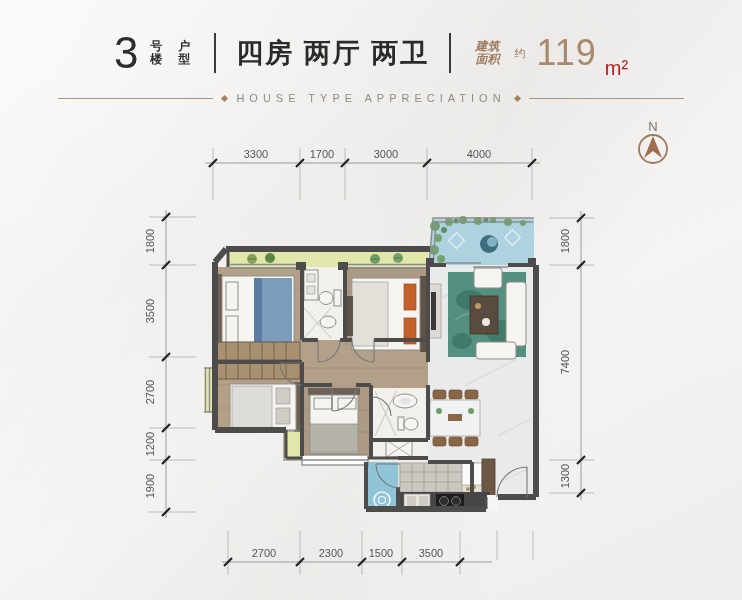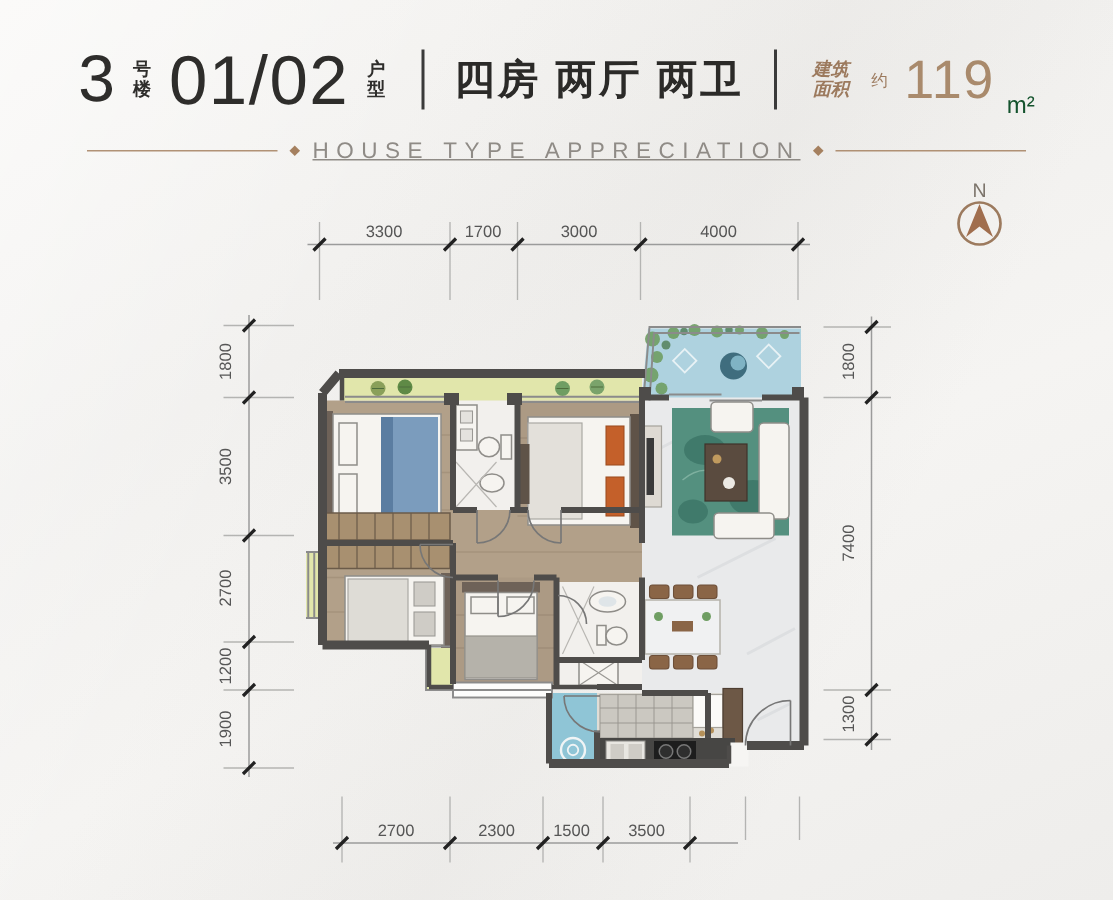--- a/index.html
+++ b/index.html
@@ -15,25 +15,25 @@
        display:flex;align-items:center;justify-content:center;gap:8px;white-space:nowrap;}
   .big{font-size:44px;font-weight:500;color:#2e2d2b;line-height:1;}
   .digits{font-size:46px;font-weight:300;color:#2e2d2b;line-height:1;letter-spacing:1px;}
   .stack{display:flex;flex-direction:column;justify-content:center;line-height:1.1;
          font-size:12px;font-weight:700;color:#2e2d2b;margin:0 4px;}
   .stack.brown{color:#9c7a5e;font-style:italic;}
   .vdiv{width:2px;height:40px;background:#3a3a3a;margin:0 12px;}
   .layout{font-size:27px;font-weight:700;color:#2b2a28;letter-spacing:2px;}
   .approx{font-size:11px;color:#9c7a5e;margin:0 3px;align-self:center;}
   .areanum{font-size:36px;font-weight:300;color:#a98a6c;line-height:1;letter-spacing:1px;}
-  .areaunit{font-size:16px;color:#14532d;align-self:flex-end;padding-bottom:6px;}
+  .areaunit{font-size:20px;color:#b91c1c;align-self:flex-end;padding-bottom:6px;}
   .sub{position:absolute;top:92px;left:58px;right:58px;display:flex;align-items:center;gap:9px;}
   .subline{flex:1;height:1px;background:#a5805f;opacity:.85;}
   .diamond{width:5px;height:5px;background:#a5805f;transform:rotate(45deg);}
-  .subtxt{font-size:15px;letter-spacing:5px;color:#8f8b86;text-decoration:underline;}
+  .subtxt{font-size:11px;letter-spacing:5px;color:#8f8b86;}
   
   svg{position:absolute;left:0;top:0;}
   .dimline{stroke:#9b9b9b;stroke-width:1;fill:none;}
   .ext{stroke:#b4b4b2;stroke-width:.9;}
   .tick{stroke:#222;stroke-width:2.2;}
   .dimtxt{font:11px "Liberation Sans",sans-serif;fill:#565656;}
   .w6{stroke:#4e4c4a;stroke-width:6;fill:none;}
   .w4{stroke:#4e4c4a;stroke-width:4;fill:none;}
   .w3{stroke:#4e4c4a;stroke-width:3;fill:none;}
   .glass{stroke:#8b8b8b;stroke-width:1.3;fill:none;}
@@ -45,21 +45,20 @@
 </head>
 <body>
 <div class="sheen"></div>
 
 <div class="hdr">
   <span class="big">3</span>
   <span class="stack">
     <span>号</span>
     <span>楼</span>
   </span>
-  <span class="digits">01/02</span>
   <span class="stack">
     <span>户</span>
     <span>型</span>
   </span>
   <span class="vdiv"></span>
   <span class="layout">四房 两厅 两卫</span>
   <span class="vdiv"></span>
   <span class="stack brown">
     <span>建筑</span>
     <span>面积</span>

